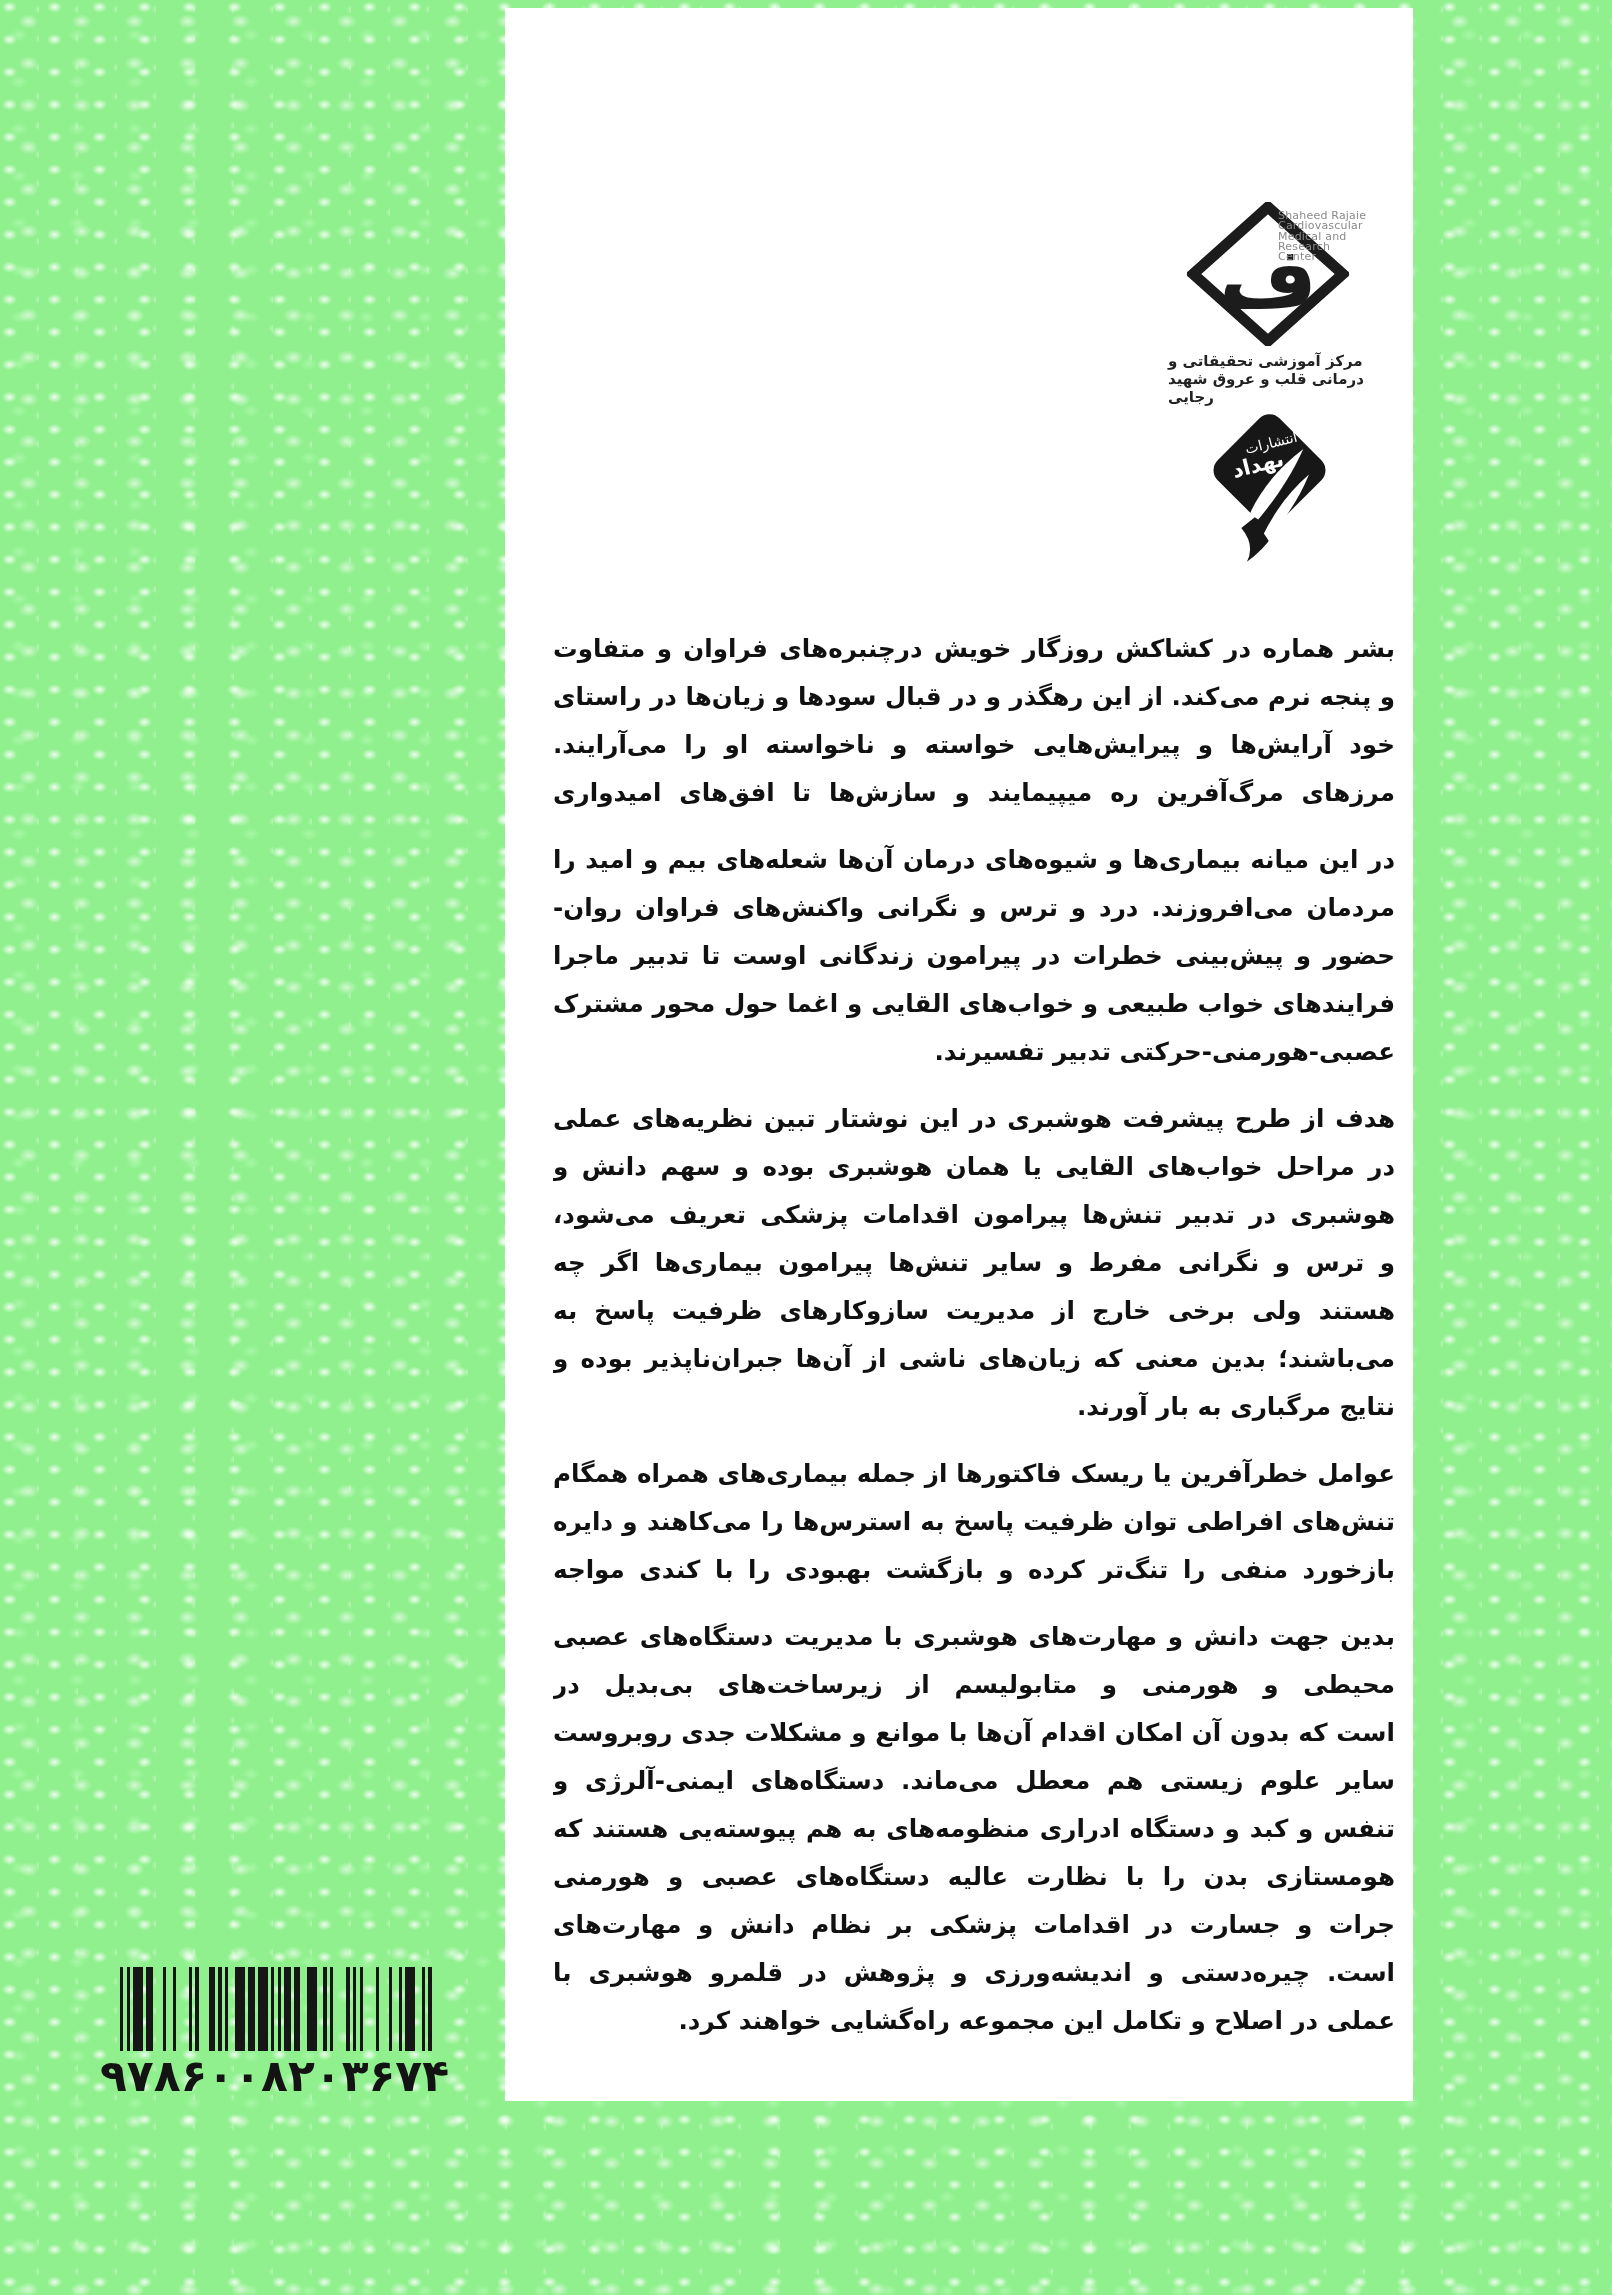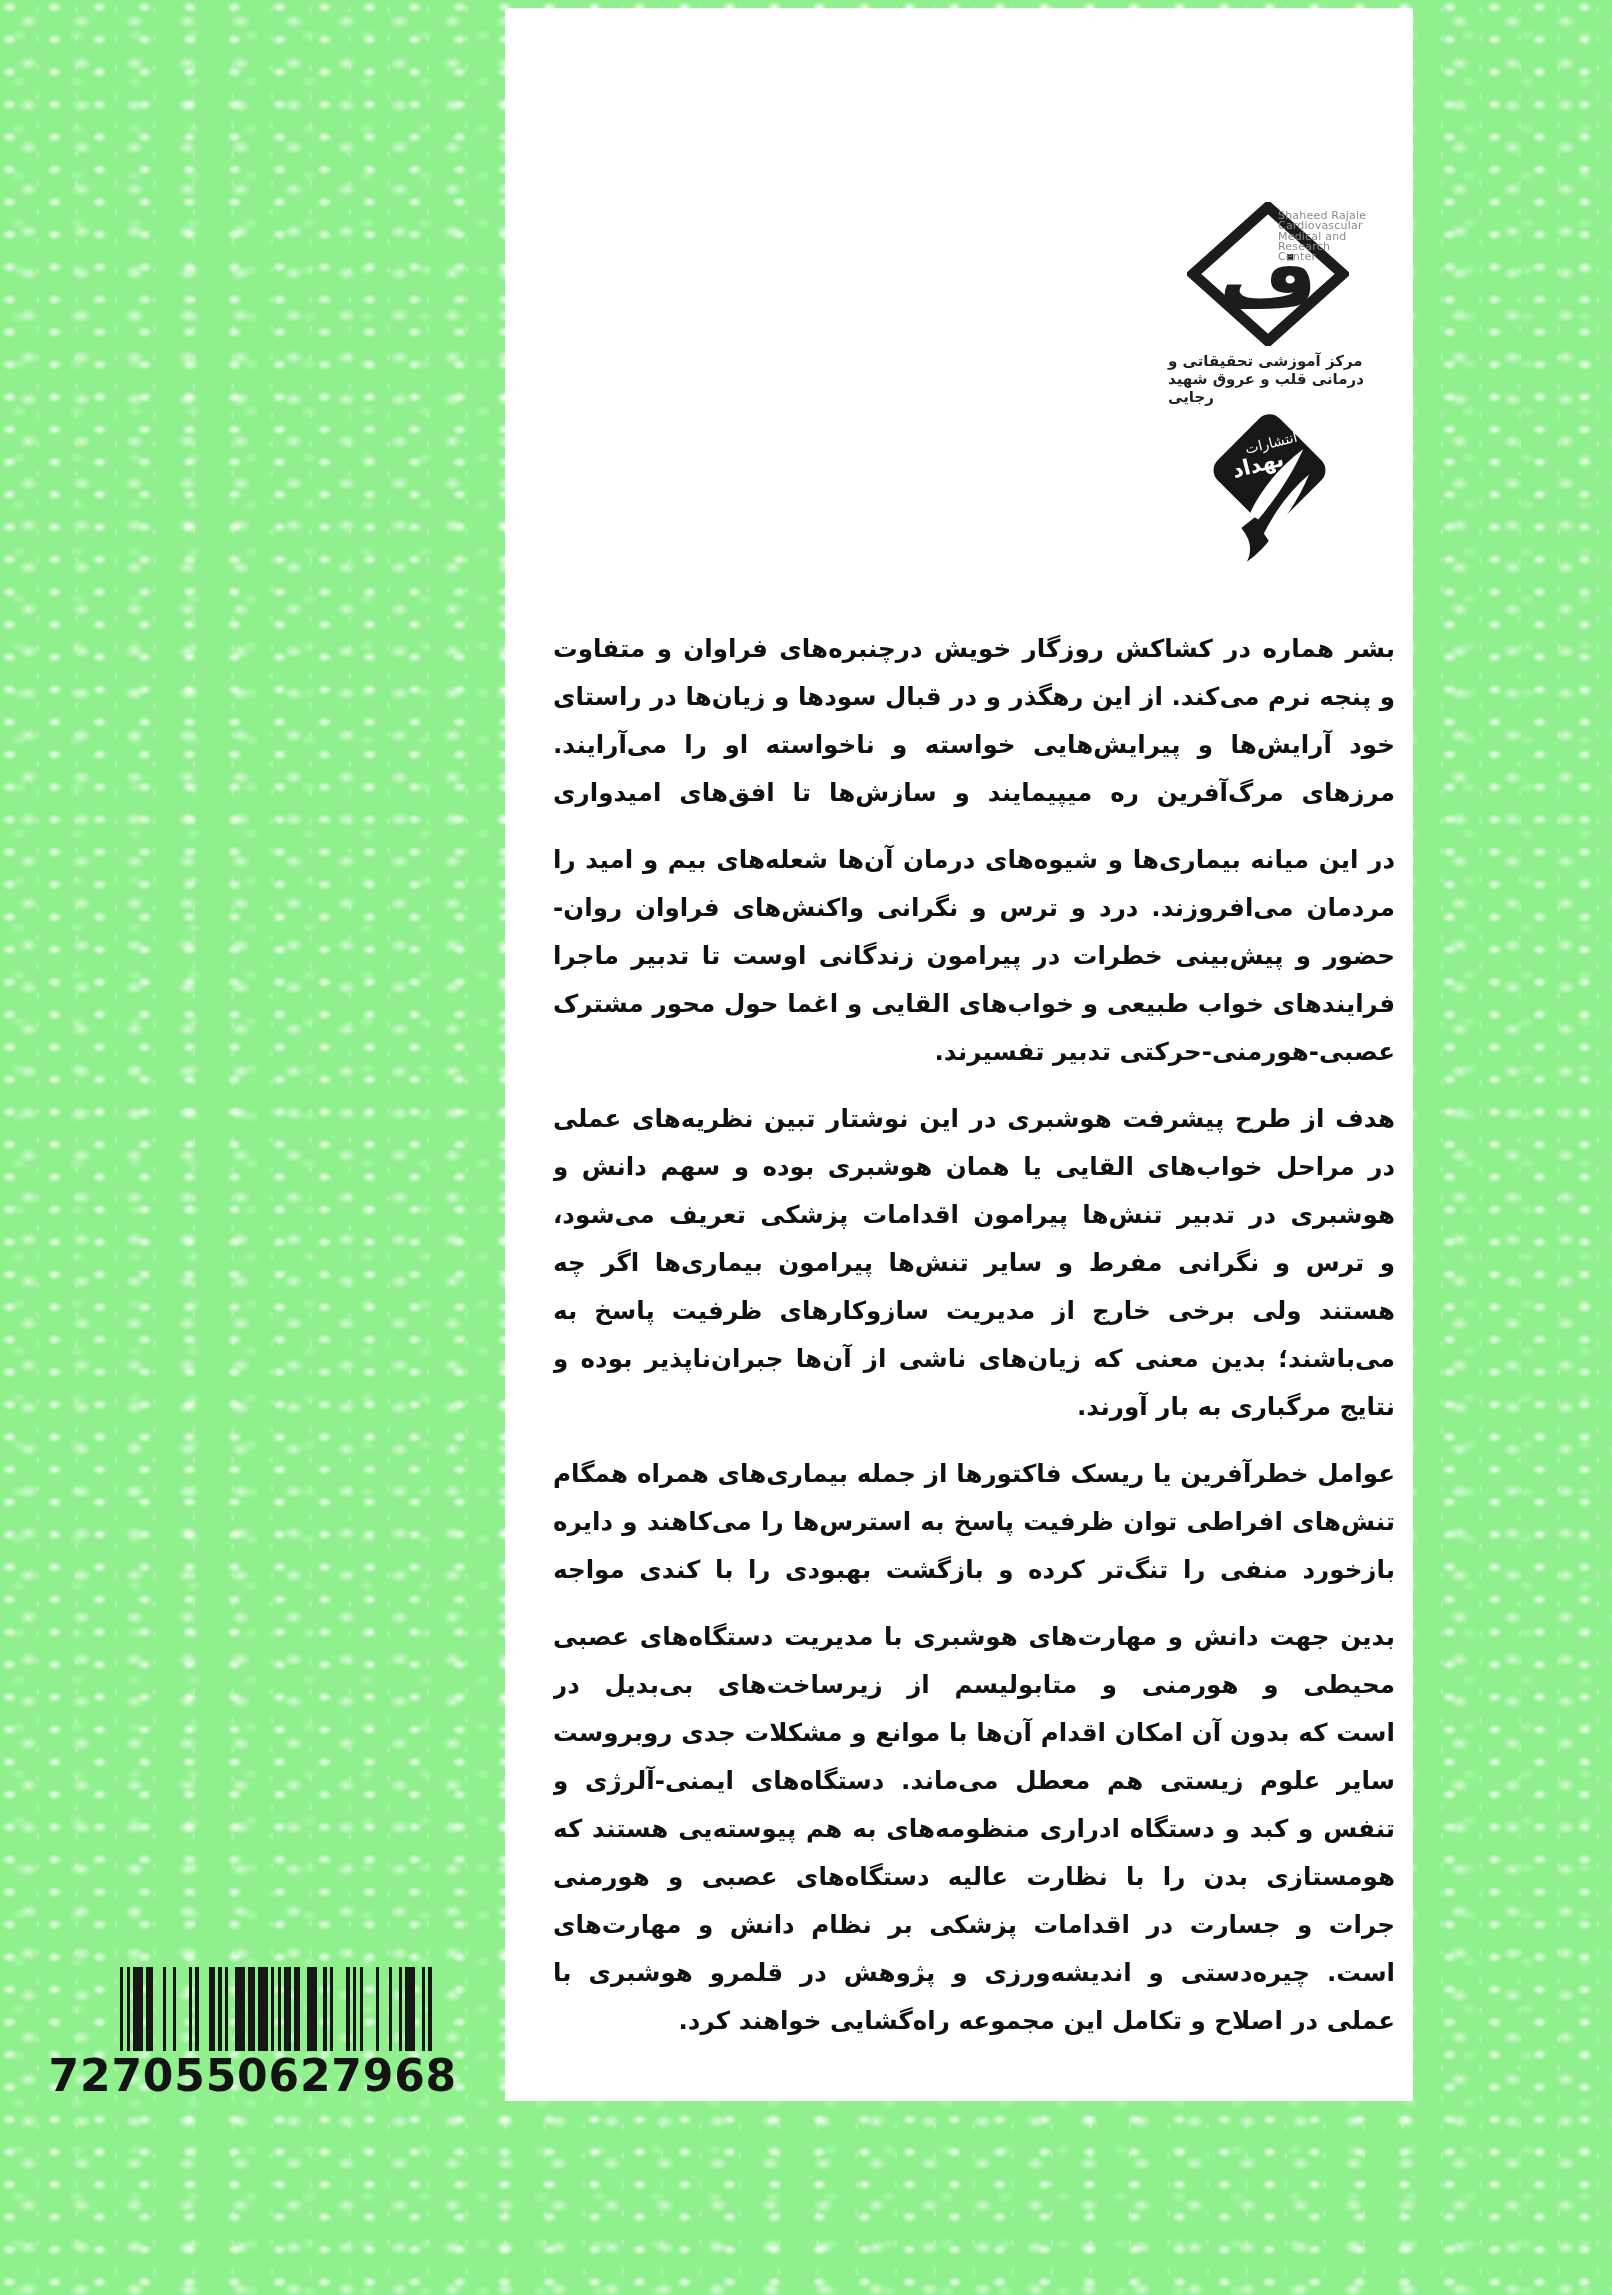--- a/index.html
+++ b/index.html
@@ -216,16 +216,16 @@
       <span class="bar"></span>
       <span class="bar on"></span>
       <span class="bar on"></span>
       <span class="bar on"></span>
       <span class="bar"></span>
       <span class="bar"></span>
       <span class="bar on"></span>
       <span class="bar"></span>
       <span class="bar on"></span>
     </div>
-  <div class="isbn-digits">7270550627968</div>
+  <div class="isbn-digits">۹۷۸۶۰۰۸۲۰۳۶۷۴</div>
 
 </div>
 
 
 </body></html>

